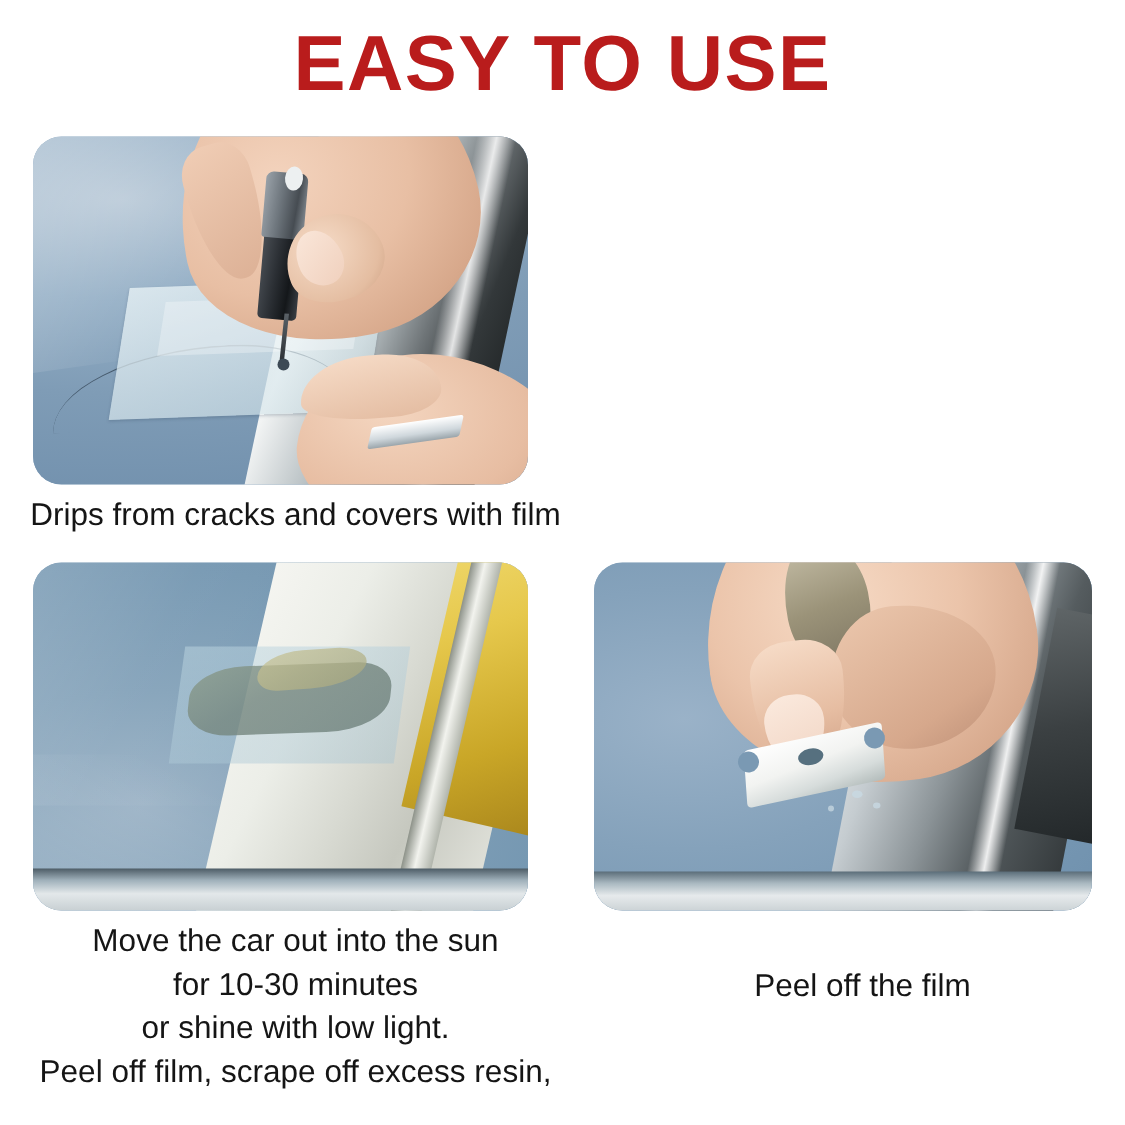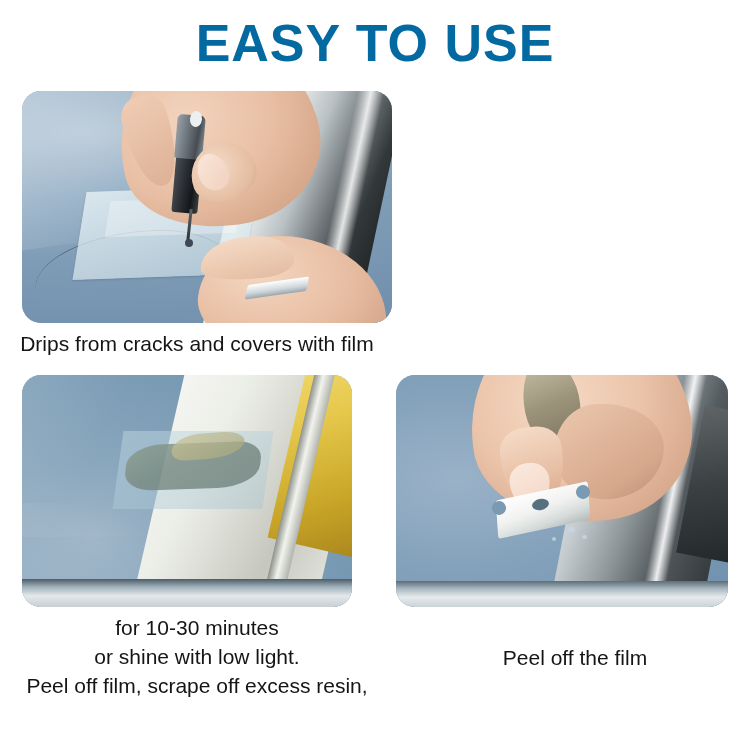--- a/index.html
+++ b/index.html
@@ -19,38 +19,38 @@
   #page-title {
     position: absolute;
     top: 12px;
     left: 0;
     width: 750px;
     text-align: center;
     font-family: "Liberation Sans", sans-serif;
     font-size: 52px;
     font-weight: 700;
     letter-spacing: 1px;
-    color: #0369a1;
+    color: #b91c1c;
     line-height: 62px;
     white-space: nowrap;
   }
 
   
   #steps-grid {
     position: absolute;
     top: 91px;
     left: 0;
     width: 750px;
     height: 659px;
   }
 
   .step-cell {
     position: absolute;
   }
-  .cell-r0c0 { left: 22px;  top: 0px;   width: 370px; height: 285px; }
+  .cell-r0c0 { left: 22px;  top: 0px;   width: 330px; height: 285px; }
   .cell-r0c1 { left: 396px; top: 0px;   width: 332px; height: 285px; }
   .cell-r1c0 { left: 22px;  top: 284px; width: 330px; height: 285px; }
   .cell-r1c1 { left: 396px; top: 284px; width: 332px; height: 285px; }
 
   .photo {
     position: relative;
     width: 100%;
     height: 232px;
     border-radius: 19px;
     overflow: hidden;
@@ -445,20 +445,21 @@
       <div class="p3-sheen2"></div>
       <div class="p3-body"></div>
       <div class="p3-yellow"></div>
       <div class="p3-trim"></div>
       <div class="p3-film"></div>
       <div class="p3-patch"></div>
       <div class="p3-patch2"></div>
       <div class="p3-bottom-trim"></div>
     </div>
     <div class="caption">
+      <div>Move the car out into the sun</div>
       <div>for 10-30 minutes</div>
       <div>or shine with low light.</div>
       <div>Peel off film, scrape off excess resin,</div>
     </div>
   </div>
 
   <div class="step-cell cell-r1c1">
     <div class="photo">
       <div class="p4-glass"></div>
       <div class="p4-pillar"></div>

